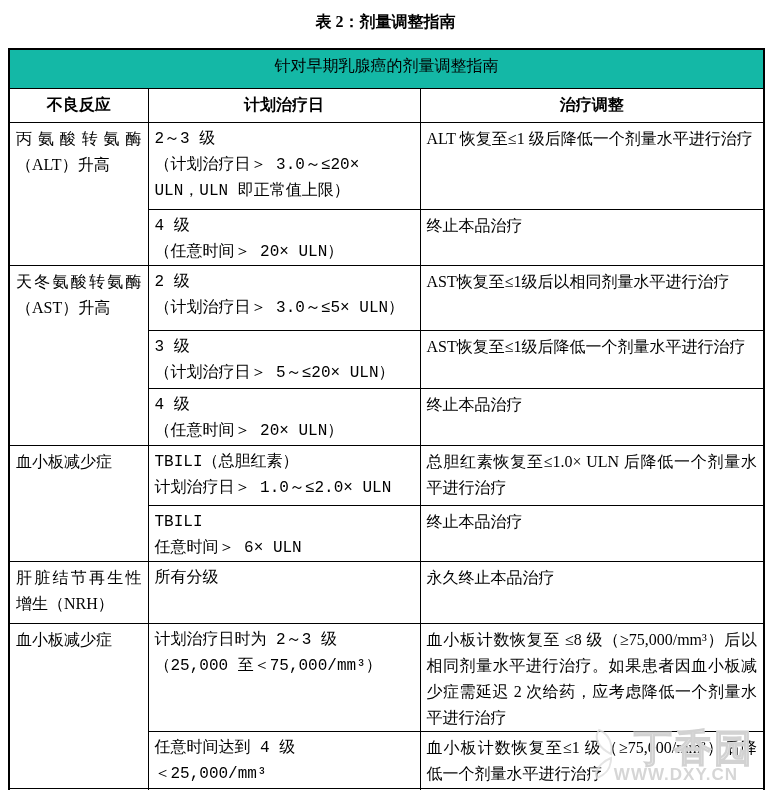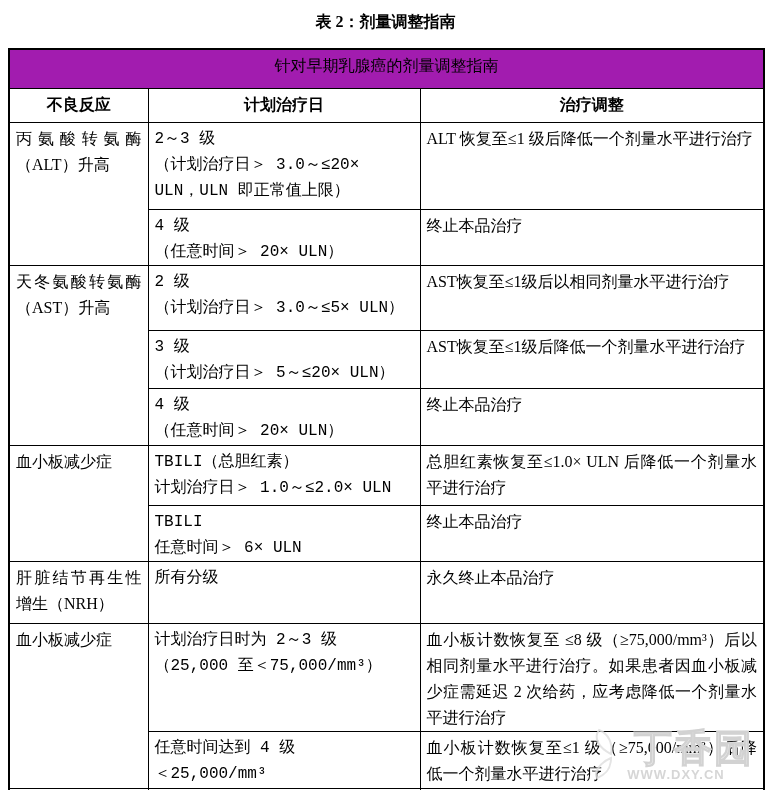--- a/index.html
+++ b/index.html
@@ -35,21 +35,21 @@
     border: 1px solid #000;
     font-size: 16px;
     line-height: 26px;
     vertical-align: top;
     padding: 3px 6px 0 6px;
     overflow: hidden;
     font-weight: normal;
     word-break: normal;
   }
   .banner-cell {
-    background: #a21caf;
+    background: #14b8a6;
     font-weight: bold;
     text-align: center;
     vertical-align: middle;
     padding: 0 6px;
   }
   .header-row th {
     font-weight: bold;
     text-align: center;
     vertical-align: middle;
     padding: 0 19px;
@@ -72,21 +72,21 @@
     font-size: 38px;
     font-weight: bold;
     letter-spacing: 2px;
     color: #e9e9e9;
     -webkit-text-stroke: 1px #d2d2d2;
     line-height: 40px;
     white-space: nowrap;
   }
   .wm-url {
     font-family: "Liberation Sans", "DejaVu Sans", sans-serif;
-    font-size: 13px;
+    font-size: 17px;
     font-weight: bold;
     letter-spacing: 1px;
     color: #d6d6d6;
     line-height: 14px;
   }
 </style>
 </head>
 <body>
 
 <div class="page">

